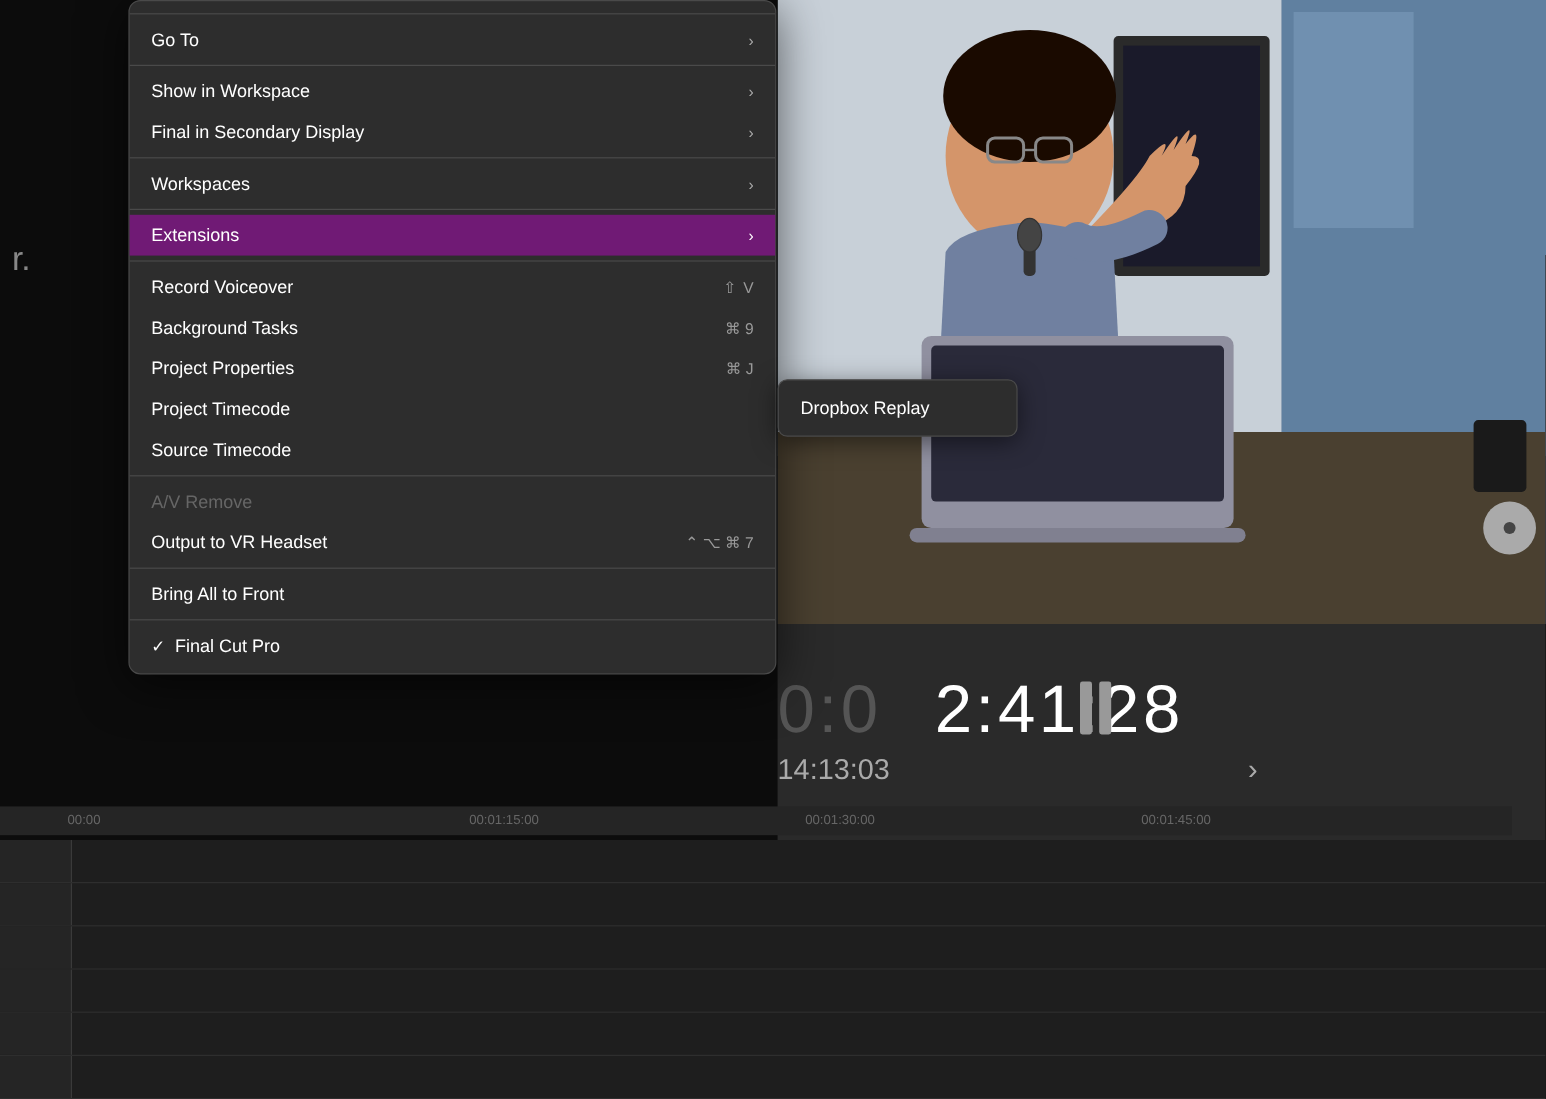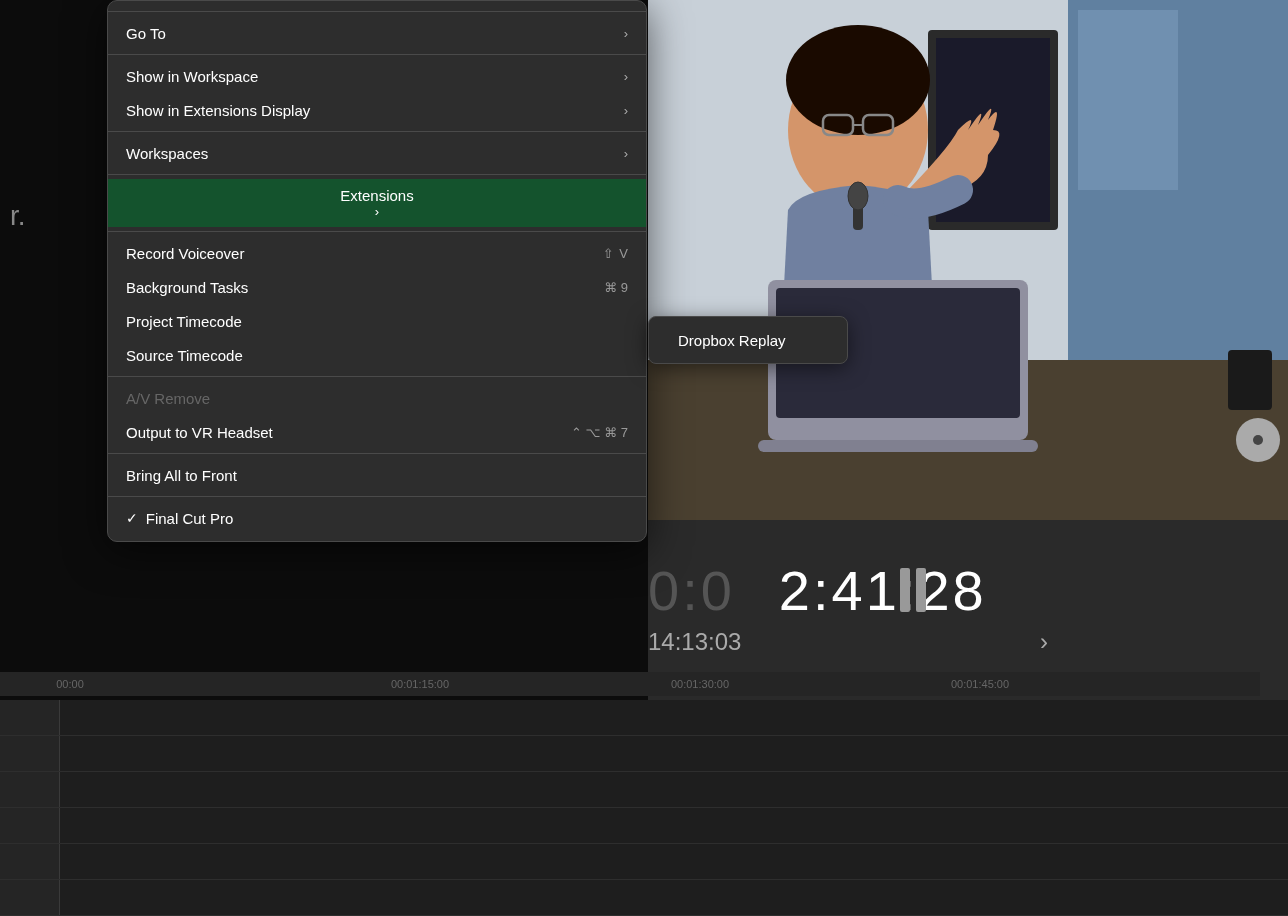--- a/index.html
+++ b/index.html
@@ -76,23 +76,22 @@
       align-items: center;
       justify-content: space-between;
       padding: 8px 18px;
       cursor: pointer;
       font-size: 15px;
       color: #ffffff;
       min-height: 34px;
     }
 
     .menu-item.highlighted {
-      background: #14532d;
+      background: #701a75;
       color: #ffffff;
-      flex-direction: column;
     }
 
     .menu-item.disabled {
       color: #666666;
       cursor: default;
     }
 
     .menu-item-label {
       display: flex;
       align-items: center;
@@ -130,21 +129,21 @@
 
     
     .submenu {
       position: absolute;
       top: 316px;
       left: 648px;
       background: #2d2d2d;
       border-radius: 8px;
       border: 1px solid #4a4a4a;
       box-shadow: 0 4px 20px rgba(0,0,0,0.5);
-      padding: 6px 11px;
+      padding: 6px 0;
       z-index: 200;
       min-width: 200px;
     }
 
     .submenu-item {
       display: flex;
       align-items: center;
       padding: 8px 18px;
       font-size: 15px;
       color: #ffffff;
@@ -347,21 +346,21 @@
   </div>
 
   <div class="menu-separator"></div>
 
   <div class="menu-item">
     <span class="menu-item-label">Show in Workspace</span>
     <span class="chevron-right">›</span>
   </div>
 
   <div class="menu-item">
-    <span class="menu-item-label">Show in Extensions Display</span>
+    <span class="menu-item-label">Final in Secondary Display</span>
     <span class="chevron-right">›</span>
   </div>
 
   <div class="menu-separator"></div>
 
   <div class="menu-item">
     <span class="menu-item-label">Workspaces</span>
     <span class="chevron-right">›</span>
   </div>
 
@@ -379,20 +378,24 @@
     <span class="menu-item-shortcut">
       <span>⇧</span>&nbsp;V
     </span>
   </div>
 
   <div class="menu-item">
     <span class="menu-item-label">Background Tasks</span>
     <span class="menu-item-shortcut">⌘&nbsp;9</span>
   </div>
 
+  <div class="menu-item">
+    <span class="menu-item-label">Project Properties</span>
+    <span class="menu-item-shortcut">⌘&nbsp;J</span>
+  </div>
 
   <div class="menu-item">
     <span class="menu-item-label">Project Timecode</span>
   </div>
 
   <div class="menu-item">
     <span class="menu-item-label">Source Timecode</span>
   </div>
 
   <div class="menu-separator"></div>

